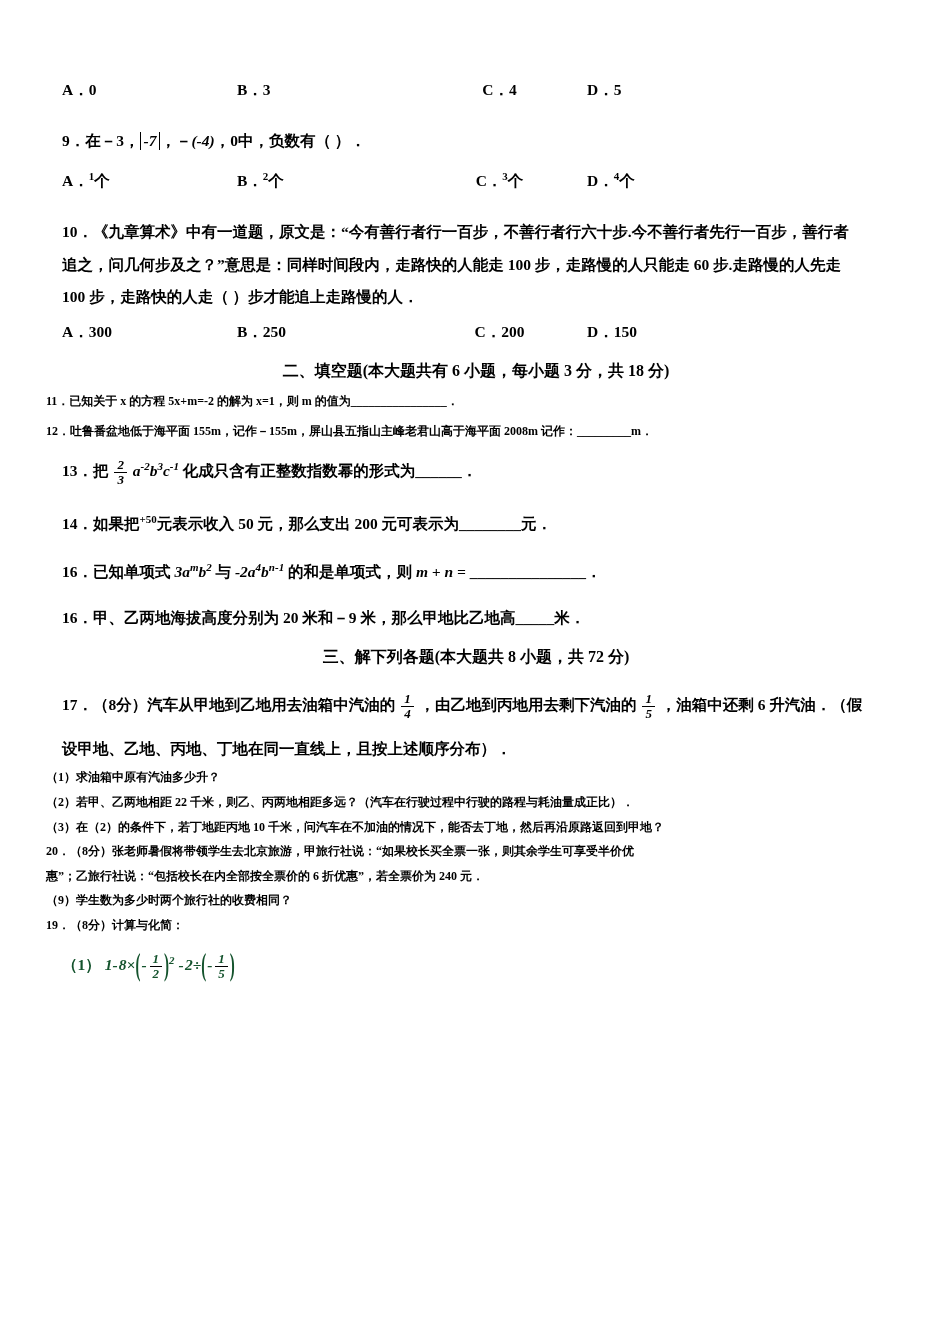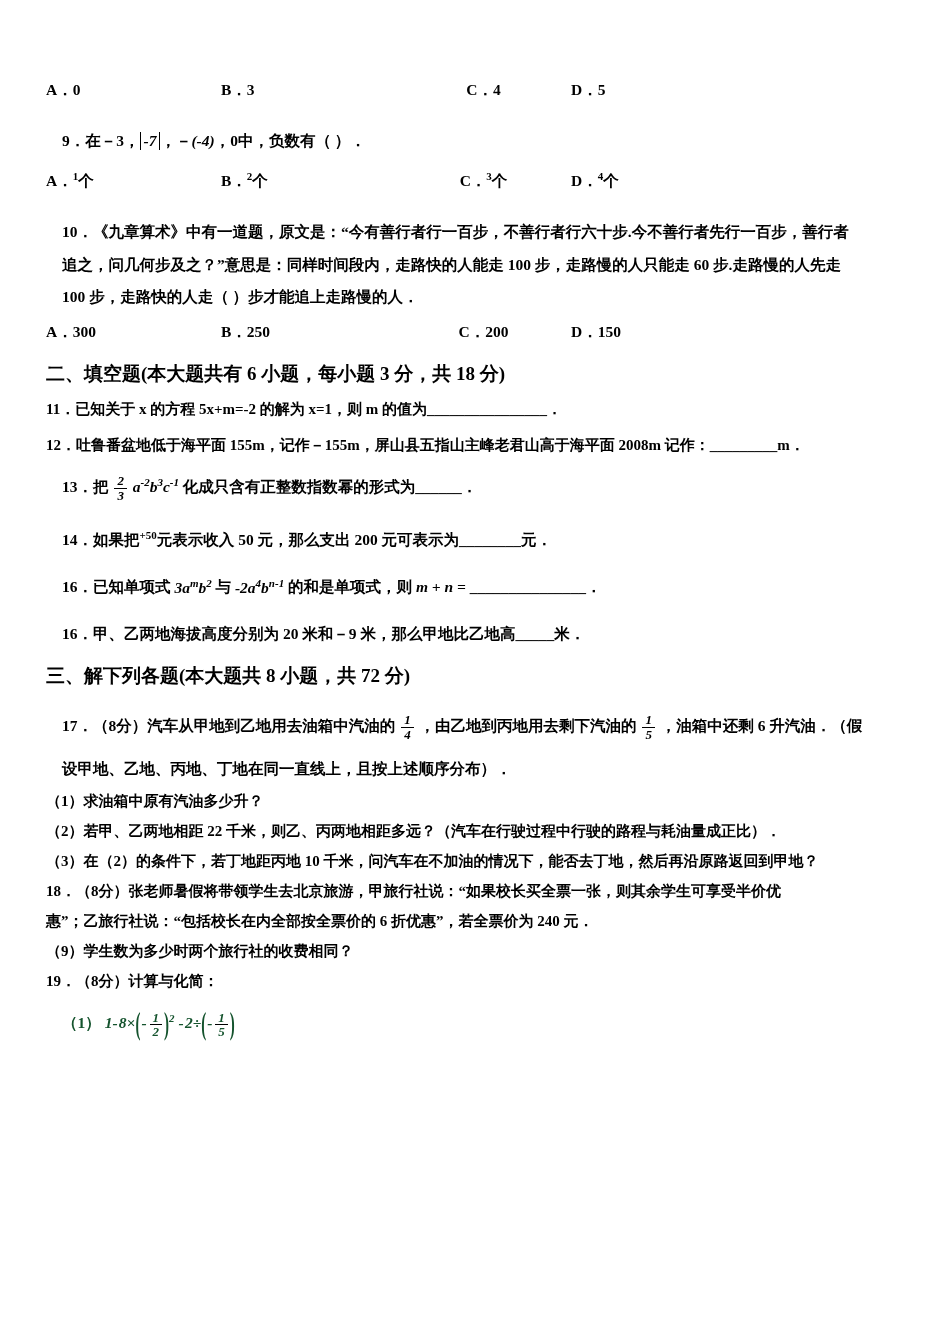--- a/index.html
+++ b/index.html
@@ -25,21 +25,21 @@
   .content {
     position: absolute;
     left: 46px;
     top: 80px;
     width: 860px;
   }
   .opts {
     display: flex;
     font-size: 15.5px;
     font-weight: bold;
-    margin: 0 0 12px 0;
+    margin: 0 0 12px 16px;
   }
   .opts > span {
     display: inline-block;
   }
   .o1 { width: 175px; }
   .o2 { width: 175px; }
   .o3 { width: 175px; text-align: center; }
   .o4 { width: 175px; }
   .sup {
     vertical-align: super;
@@ -66,32 +66,33 @@
   .frac .num {
     display: block;
     border-bottom: 1.2px solid #000;
     padding: 0 3px;
   }
   .frac .den {
     display: block;
     padding: 0 3px;
   }
   .hdr {
-    font-size: 19px;
+    font-size: 16px;
     font-weight: bold;
     margin: 0 0 9px 0;
+    text-align: center;
   }
   .q {
     font-size: 15.5px;
     font-weight: bold;
     line-height: 1.85;
     margin: 0 0 4px 16px;
   }
   .qsmall {
-    font-size: 15px;
+    font-size: 12px;
     font-weight: bold;
     line-height: 1.8;
     margin: 0 0 3px 0;
   }
   .mathblue {
     color: #14532d;
   }
   .expr {
     font-style: italic;
     font-family: "Liberation Serif", serif;
@@ -212,21 +213,21 @@
       <span>，油箱中还剩 6 升汽油．（假</span>
     </div>
 
     <div class="spacer10"></div>
 
     <div class="q">设甲地、乙地、丙地、丁地在同一直线上，且按上述顺序分布）．</div>
     <div class="qsmall">（1）求油箱中原有汽油多少升？</div>
     <div class="qsmall">（2）若甲、乙两地相距 22 千米，则乙、丙两地相距多远？（汽车在行驶过程中行驶的路程与耗油量成正比）．</div>
     <div class="qsmall">（3）在（2）的条件下，若丁地距丙地 10 千米，问汽车在不加油的情况下，能否去丁地，然后再沿原路返回到甲地？</div>
 
-    <div class="qsmall">18．（8分）张老师暑假将带领学生去北京旅游，甲旅行社说：“如果校长买全票一张，则其余学生可享受半价优</div>
+    <div class="qsmall">20．（8分）张老师暑假将带领学生去北京旅游，甲旅行社说：“如果校长买全票一张，则其余学生可享受半价优</div>
     <div class="qsmall">惠”；乙旅行社说：“包括校长在内全部按全票价的 6 折优惠”，若全票价为 240 元．</div>
     <div class="qsmall">（9）学生数为多少时两个旅行社的收费相同？</div>
 
     <div class="qsmall">19．（8分）计算与化简：</div>
 
     <div class="spacer10"></div>
 
     <div class="q mathblue">
       <span>（1）</span>
       <span class="expr">1- 8×<span class="big-paren">(</span><span style="padding:0 1px;">-</span><span class="frac"><span class="num">1</span><span class="den">2</span></span><span class="big-paren">)</span><span class="sup">2</span> - 2÷<span class="big-paren">(</span><span style="padding:0 1px;">-</span><span class="frac"><span class="num">1</span><span class="den">5</span></span><span class="big-paren">)</span></span>

